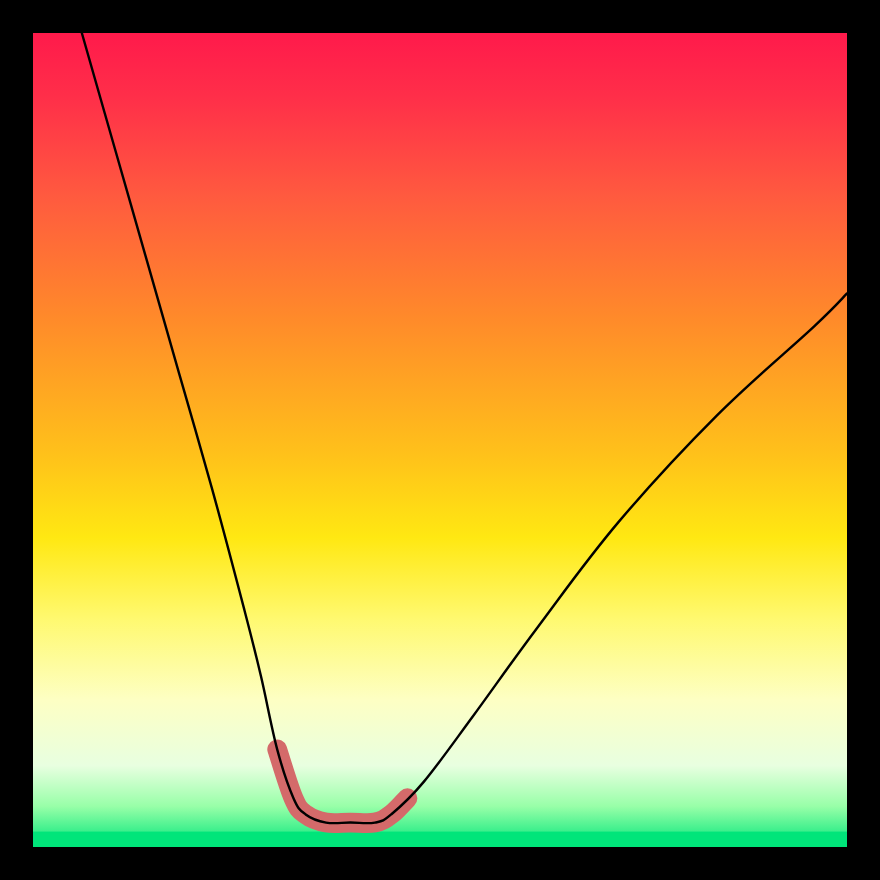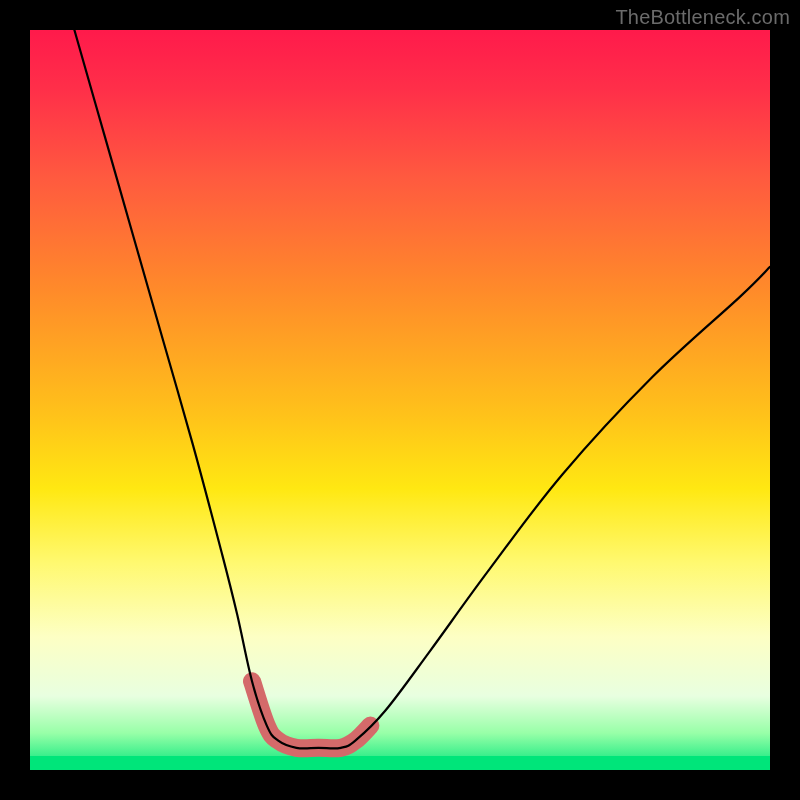--- a/index.html
+++ b/index.html
@@ -73,21 +73,20 @@
     stroke: #d46a6a;
     stroke-width: 18;
     stroke-linecap: round;
     stroke-linejoin: round;
   }
 </style>
 </head>
 <body>
 
 <div class="frame">
-  <div class="watermark">TheBottleneck.com</div>
   <div class="plot-area">
     <div class="green-band"></div>
     <svg class="curve" viewBox="0 0 740 740">
       <path id="accent-path" class="thick-accent" d="M 222.0 651.2 C 224.7 659.2, 232.1 684.9, 236.8 695.6 C 241.5 706.3, 242.6 706.4, 247.9 710.4 C 253.2 714.4, 259.1 716.5, 266.4 717.8 C 273.7 719.1, 280.6 717.8, 288.6 717.8 C 296.6 717.8, 304.1 719.1, 310.8 717.8 C 317.5 716.5, 320.3 714.4, 325.6 710.4 C 330.9 706.4, 337.7 698.3, 340.4 695.6"></path>
       <path id="main-path" class="thin-line" d="M 44.4 0.0 C 49.7 18.6, 63.3 66.3, 74.0 103.6 C 84.7 140.9, 92.9 169.9, 103.6 207.2 C 114.3 244.5, 122.5 273.5, 133.2 310.8 C 143.9 348.1, 152.1 375.8, 162.8 414.4 C 173.5 453.0, 184.4 494.8, 192.4 525.4 C 200.4 556.0, 201.9 562.0, 207.2 584.6 C 212.5 607.2, 216.7 631.2, 222.0 651.2 C 227.3 671.2, 232.1 684.9, 236.8 695.6 C 241.5 706.3, 242.6 706.4, 247.9 710.4 C 253.2 714.4, 259.1 716.5, 266.4 717.8 C 273.7 719.1, 280.6 717.8, 288.6 717.8 C 296.6 717.8, 304.1 719.1, 310.8 717.8 C 317.5 716.5, 317.6 717.1, 325.6 710.4 C 333.6 703.7, 341.9 696.8, 355.2 680.8 C 368.5 664.8, 381.0 646.9, 399.6 621.6 C 418.2 596.3, 434.8 572.2, 458.8 540.2 C 482.8 508.2, 503.5 478.6, 532.8 444.0 C 562.1 409.4, 589.6 379.8, 621.6 347.8 C 653.6 315.8, 689.1 286.4, 710.4 266.4 C 731.7 246.4, 734.7 242.1, 740.0 236.8"></path>
     </svg>
   </div>
 </div>
 
 </body></html>

